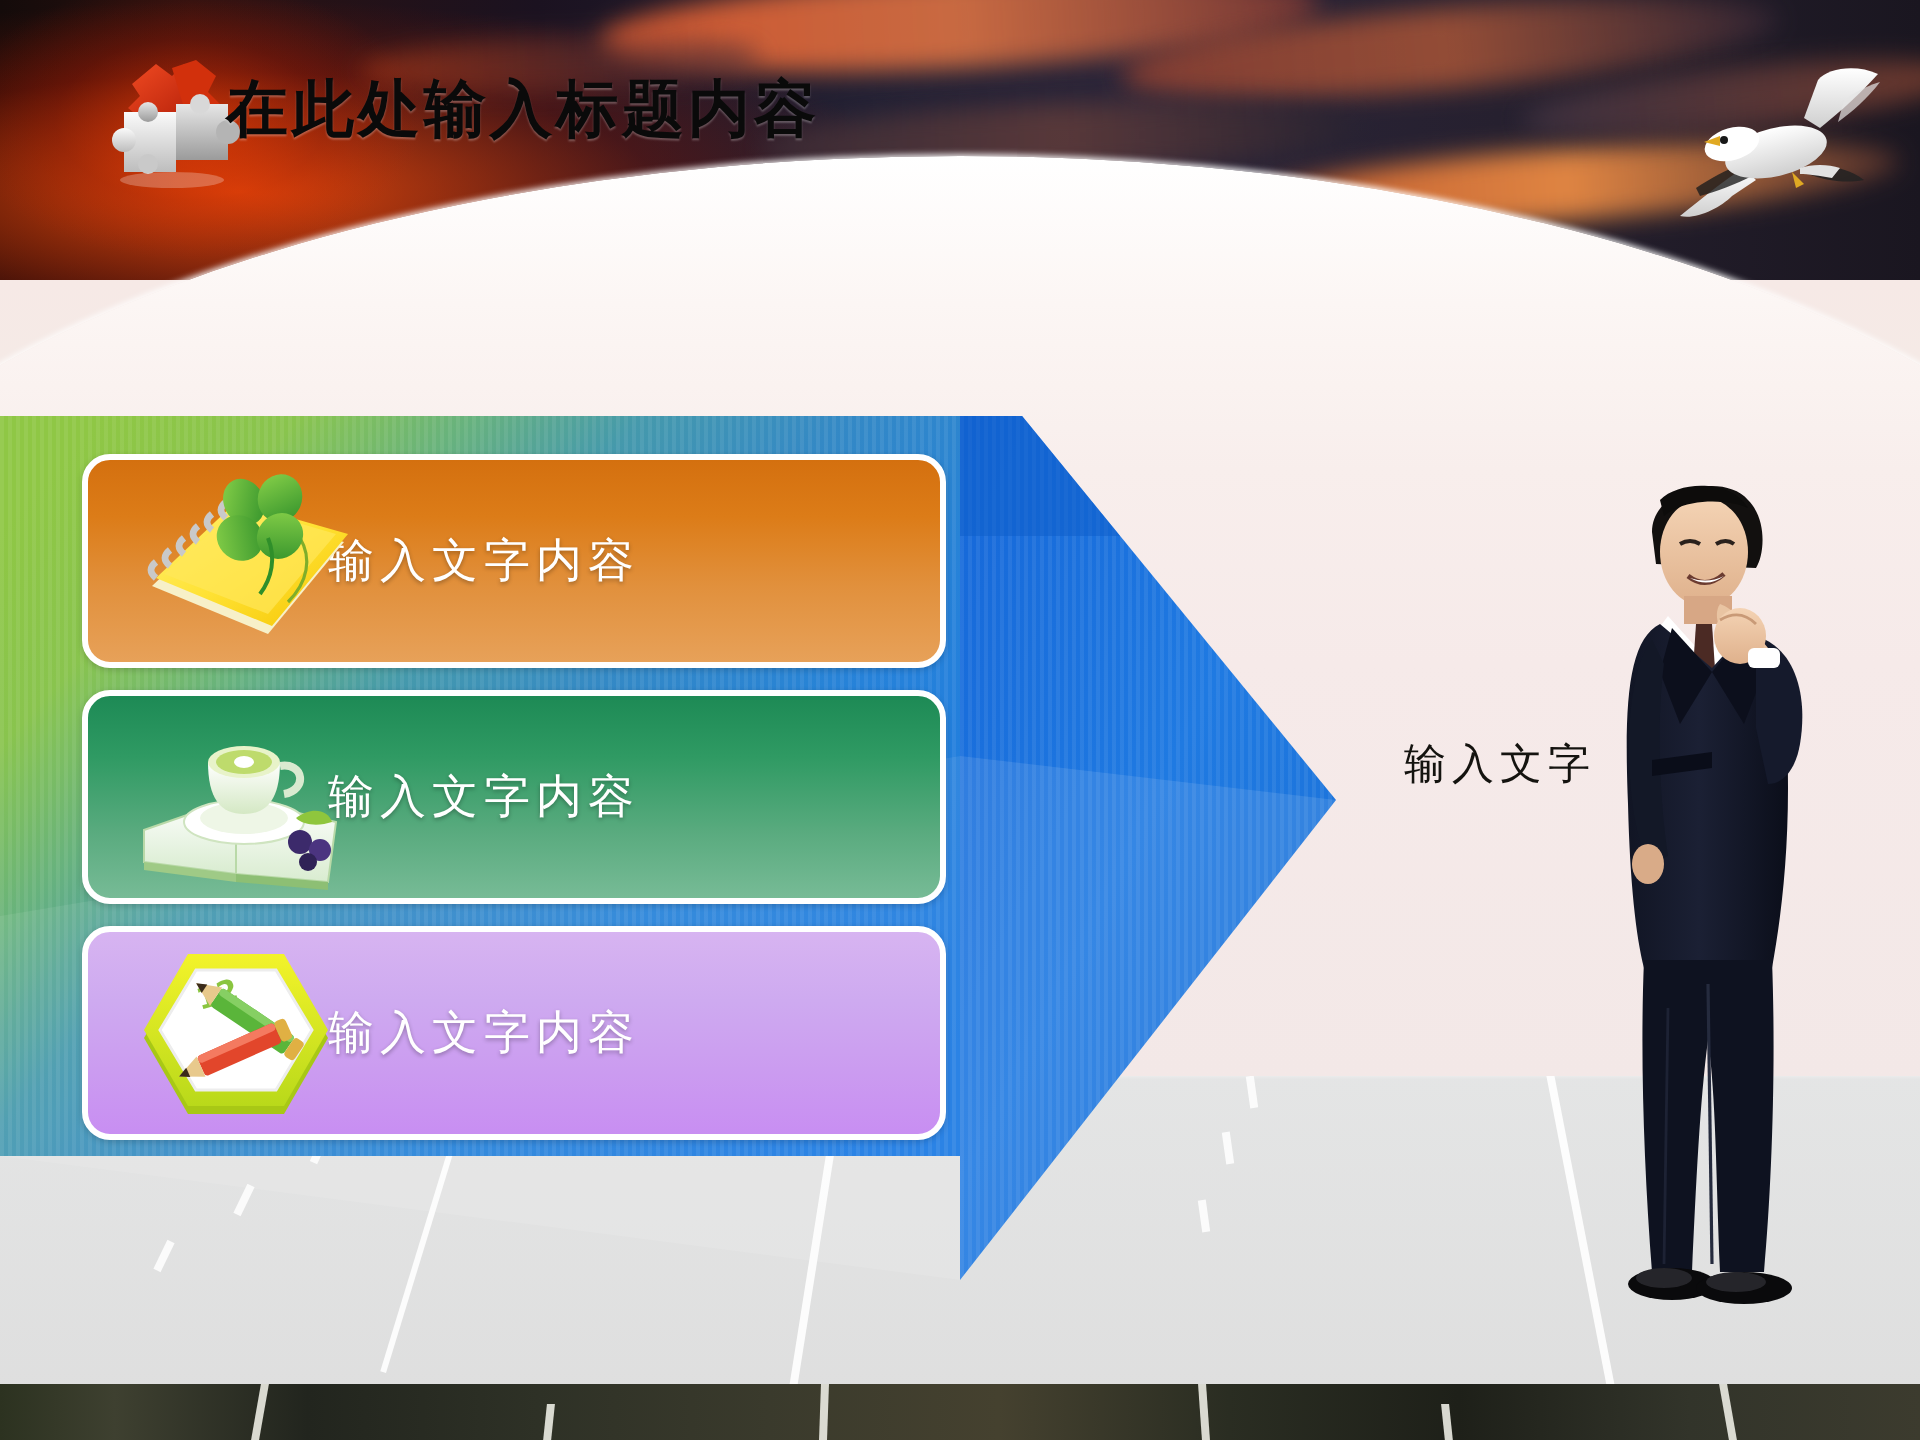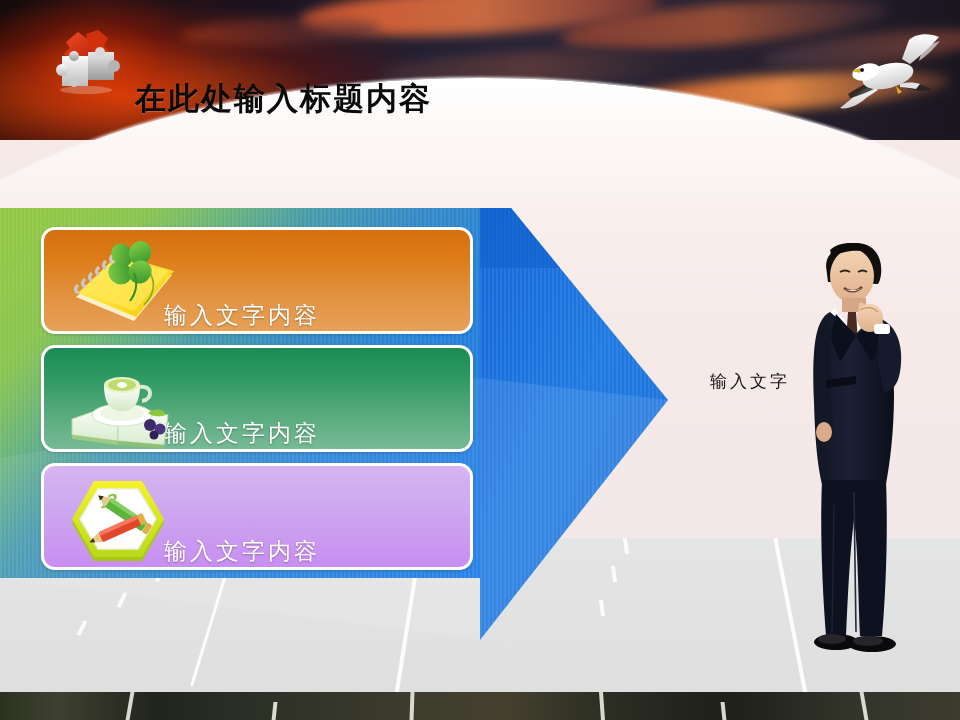--- a/index.html
+++ b/index.html
@@ -76,60 +76,59 @@
   .am6{left:862px;transform:skewX(10deg);}
 
   
   .gull{position:absolute;left:836px;top:32px;width:112px;height:86px;}
 
   
   .logo{position:absolute;left:48px;top:26px;width:78px;height:72px;}
 
   
   .title{
-    position:absolute;left:135px;top:34px;
+    position:absolute;left:113px;top:34px;
     font-family:"DejaVu Sans","Liberation Sans",sans-serif;
     font-size:31px;font-weight:bold;color:#0a0a0a;letter-spacing:2px;
     text-shadow:0 1px 1px rgba(255,255,255,.25);
     white-space:nowrap;
-    margin-top:44px;
   }
 
   
   .arrow{
     position:absolute;left:0;top:208px;width:668px;height:440px;
   }
 
   
   .box{
     position:absolute;left:41px;width:426px;height:101px;
     border:3px solid #ffffff;border-radius:14px;
     box-shadow:0 1px 3px rgba(0,0,0,.18);
-    display:flex;align-items:flex-end;
+    display:flex;align-items:center;
   }
   .box1{top:227px;background:linear-gradient(180deg,#d4700f 0%,#dc7c18 28%,#e1903c 62%,#e7a159 100%);}
   .box2{top:345px;background:linear-gradient(180deg,#1d8a55 0%,#2f9a63 30%,#5aab7f 68%,#77bb96 100%);}
   .box3{top:463px;background:linear-gradient(180deg,#d7b4f1 0%,#ceaaf0 34%,#cb9bf0 70%,#c88ef2 100%);}
   .box-icon{
     width:118px;height:92px;flex:0 0 118px;margin-left:20px;
     position:relative;
   }
   .box-label{
     font-family:"DejaVu Serif","Liberation Serif",serif;
     font-size:23px;color:#ffffff;letter-spacing:3px;
     text-shadow:0 1px 2px rgba(0,0,0,.30);
     margin-left:-18px;white-space:nowrap;
   }
 
   
   .arrow-text{
     position:absolute;left:660px;top:368px;width:180px;
     text-align:center;
-    font-family:Liberation Mono, monospace;
-    font-size:17px;line-height:29px;color:#14130f;letter-spacing:3px;
+    font-family:Liberation Sans, sans-serif;
+    font-size:21px;line-height:29px;color:#14130f;letter-spacing:3px;
   }
   .arrow-text span{display:block;}
 
   
   .person{position:absolute;left:800px;top:232px;width:150px;height:430px;}
 </style>
 </head>
 <body>
 
 <div id="slide">

